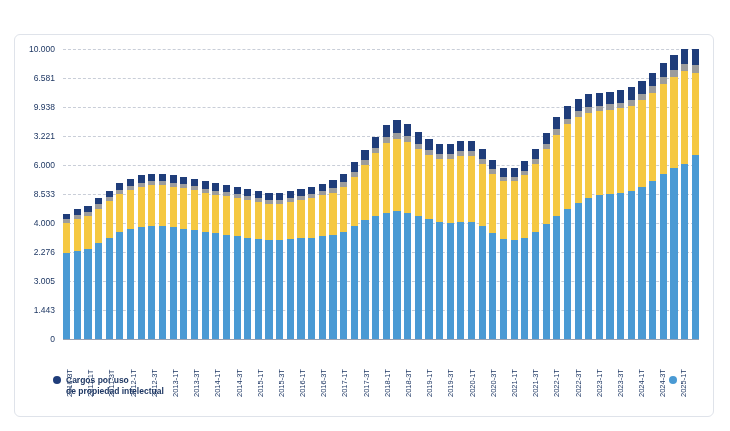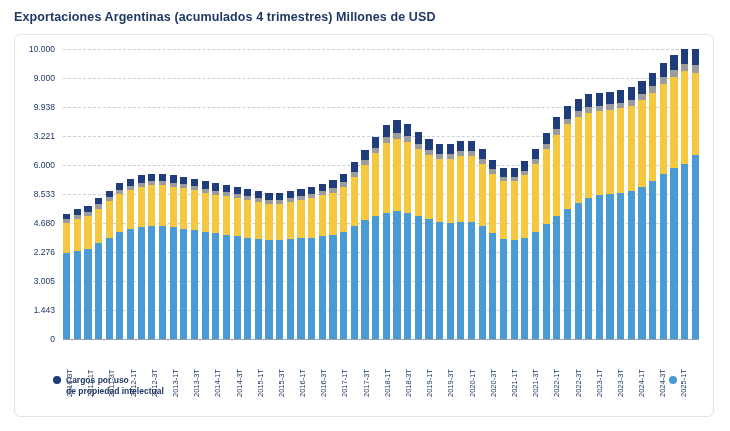--- a/index.html
+++ b/index.html
@@ -150,35 +150,34 @@
     flex: none;
     margin-top: 1px;
   }
   .legend-text { white-space: pre-line; }
 </style>
 </head>
 <body>
 
 <div class="wrap">
 
-  <div class="chart-title">Exportaciones Argentinas (acumulados 4 trimestres) Millones de USD</div>
 
   <div class="panel">
 
     <div class="ylabels">
         <div class="ylabel" style="top: 290px;">0</div>
         <div class="ylabel" style="top: 261px;">1.443</div>
         <div class="ylabel" style="top: 232px;">3.005</div>
         <div class="ylabel" style="top: 203px;">2.276</div>
-        <div class="ylabel" style="top: 174px;">4.680</div>
+        <div class="ylabel" style="top: 174px;">4.000</div>
         <div class="ylabel" style="top: 145px;">8.533</div>
         <div class="ylabel" style="top: 116px;">6.000</div>
         <div class="ylabel" style="top: 87px;">3.221</div>
         <div class="ylabel" style="top: 58px;">9.938</div>
-        <div class="ylabel" style="top: 29px;">9.000</div>
+        <div class="ylabel" style="top: 29px;">6.581</div>
         <div class="ylabel" style="top: 0px;">10.000</div>
       </div>
 
     <div class="plot-area">
       <div class="grid-lines">
           <div class="grid-line axis" style="top: 290px;"></div>
           <div class="grid-line" style="top: 261px;"></div>
           <div class="grid-line" style="top: 232px;"></div>
           <div class="grid-line" style="top: 203px;"></div>
           <div class="grid-line" style="top: 174px;"></div>

